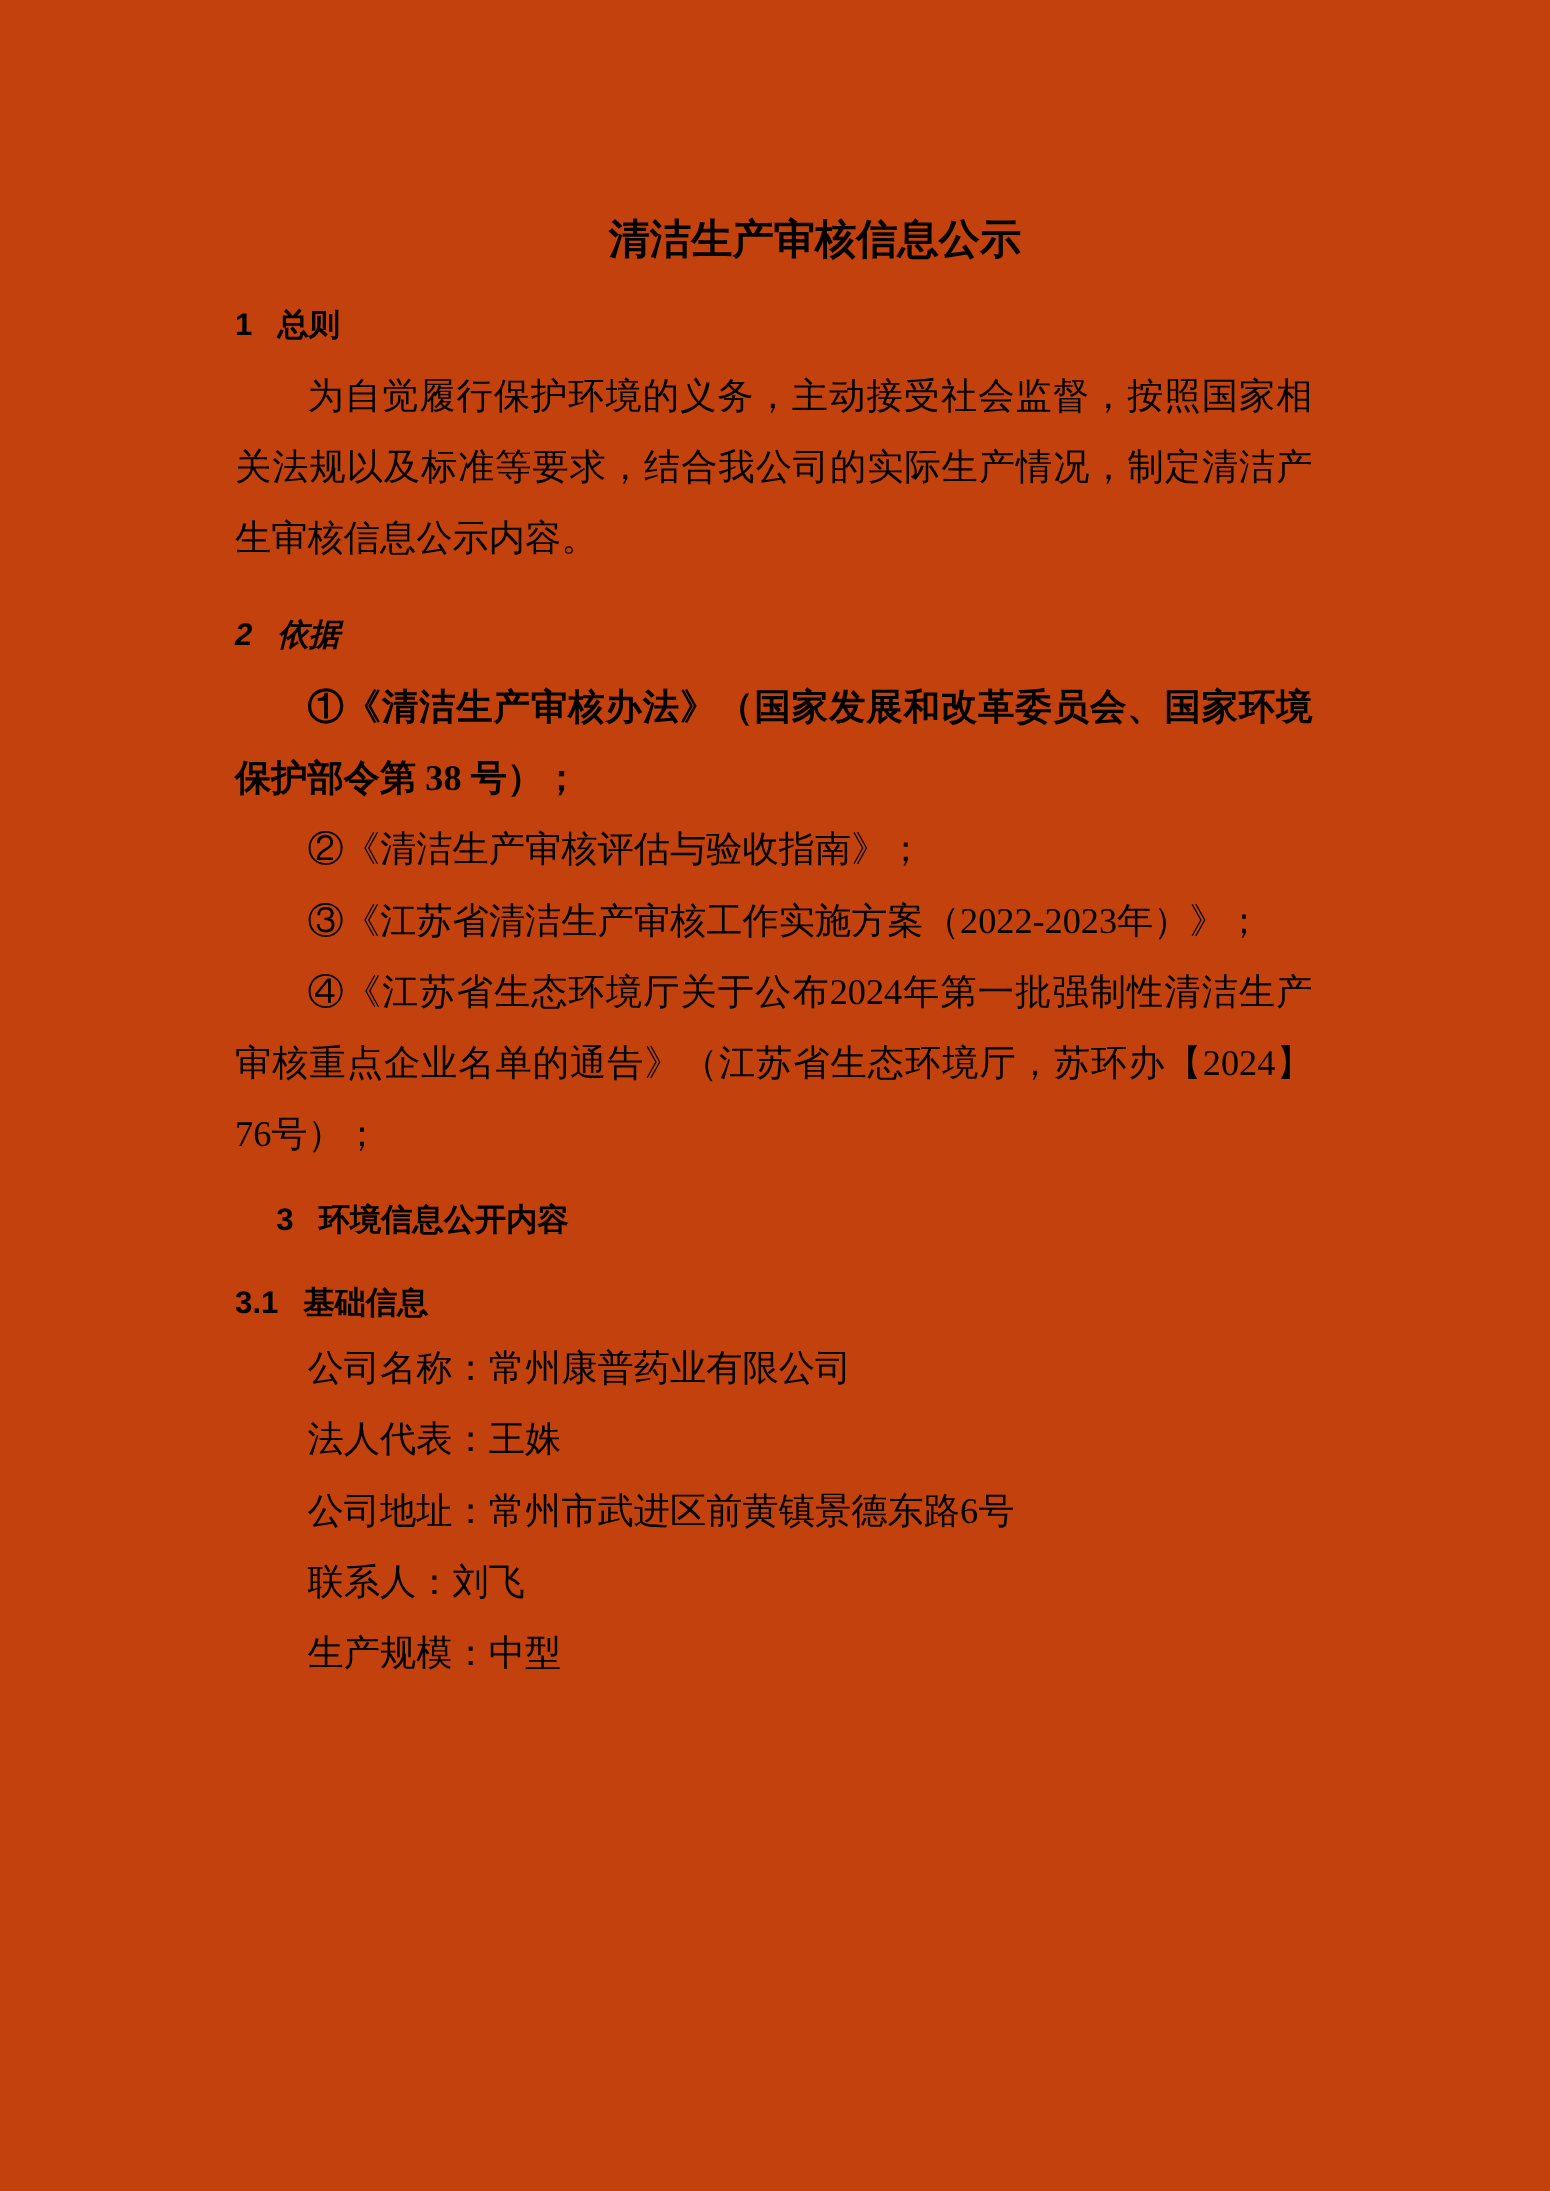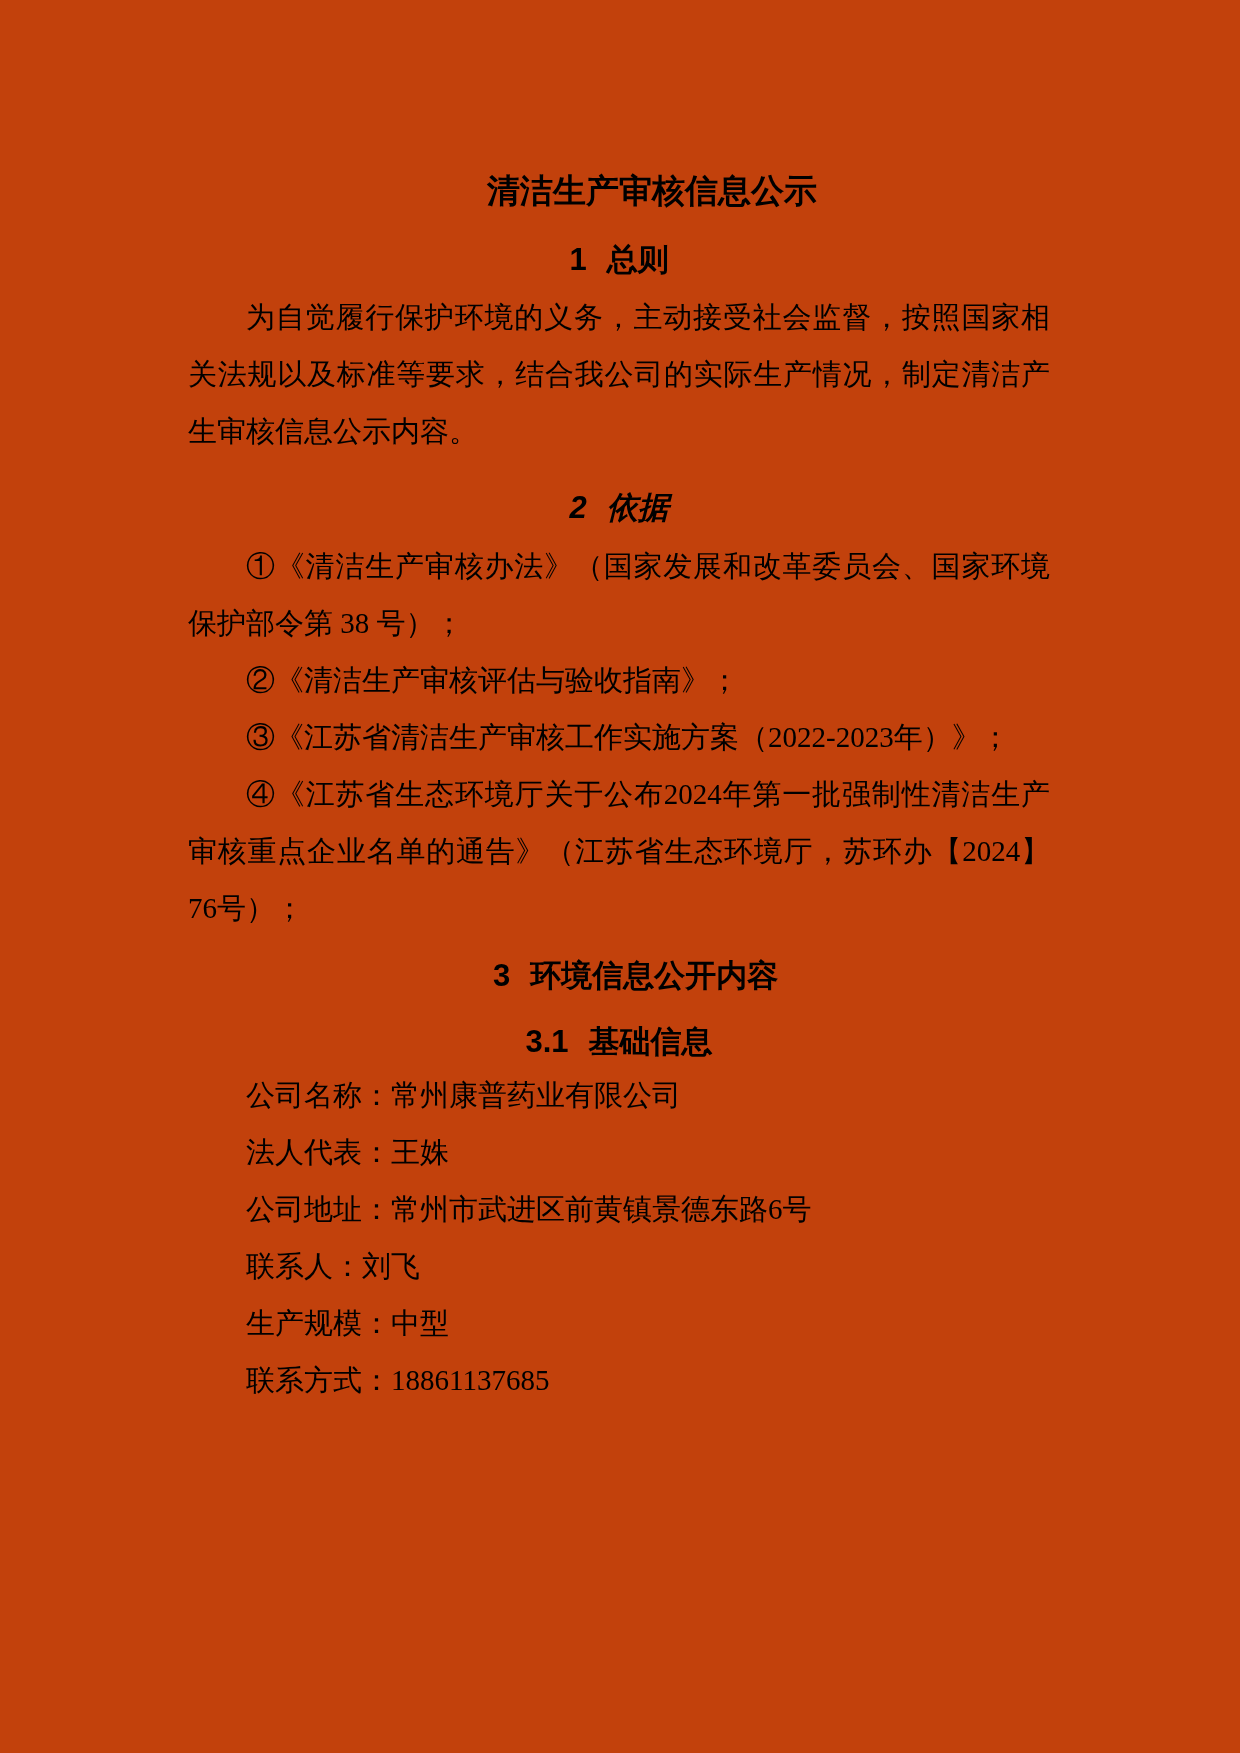--- a/index.html
+++ b/index.html
@@ -25,29 +25,28 @@
     font-weight: bold;
     font-size: 33px;
     line-height: 50px;
     text-align: center;
     text-indent: 2em;
   }
   .sec-h {
     margin: 0;
     font-family: "Liberation Sans", "DejaVu Sans", sans-serif;
     font-weight: bold;
-    font-size: 31px;
+    font-size: 25px;
     line-height: 40px;
-    text-align: center;
   }
   .sec-num { margin-right: 20px; }
   #h-s1  { margin-top: 24px; }
   #p-s1  { margin-top: 9px; }
   #h-s2  { margin-top: 28px; font-style: italic; }
-  #ref-0 { margin-top: 10px; }
+  #ref-0 { margin-top: 10px; font-weight: bold; }
   #h-s3  { margin-top: 19px; margin-left: 33px; }
   #h-s31 { margin-top: 26px; }
   .body-p {
     margin: 0;
     font-size: 29px;
     line-height: 57px;
     text-align: justify;
     text-indent: 2em;
   }
   .info-p {
@@ -84,15 +83,14 @@
   <p class="info-p" id="info-0"><span>公司名称：</span><span>常州康普药业有限公司</span></p>
 
   <p class="info-p" id="info-1"><span>法人代表：</span><span>王姝</span></p>
 
   <p class="info-p" id="info-2"><span>公司地址：</span><span>常州市武进区前黄镇景德东路6号</span></p>
 
   <p class="info-p" id="info-4"><span>联系人：</span><span>刘飞</span></p>
 
   <p class="info-p" id="info-3"><span>生产规模：</span><span>中型</span></p>
 
-  <p class="info-p" id="info-5"><span>联系方式：</span><span>18861137685</span></p>
 
 </div>
 
 </body></html>

